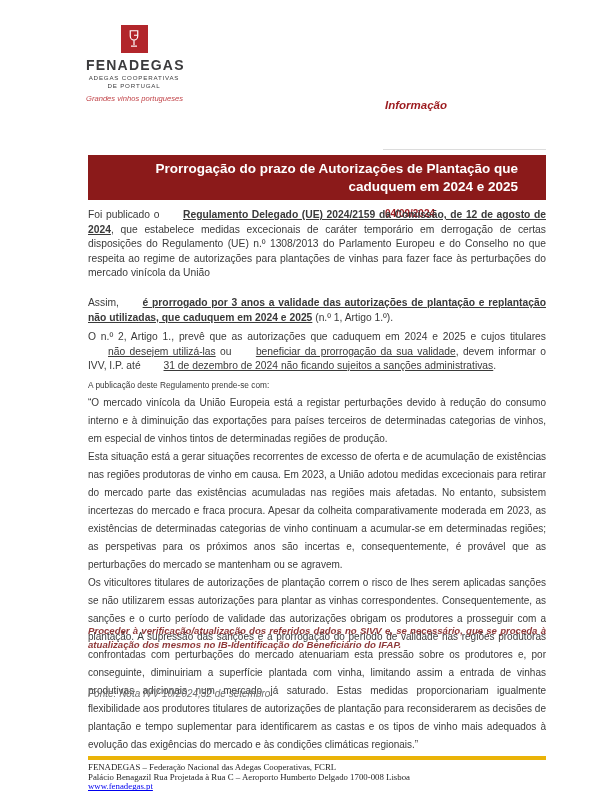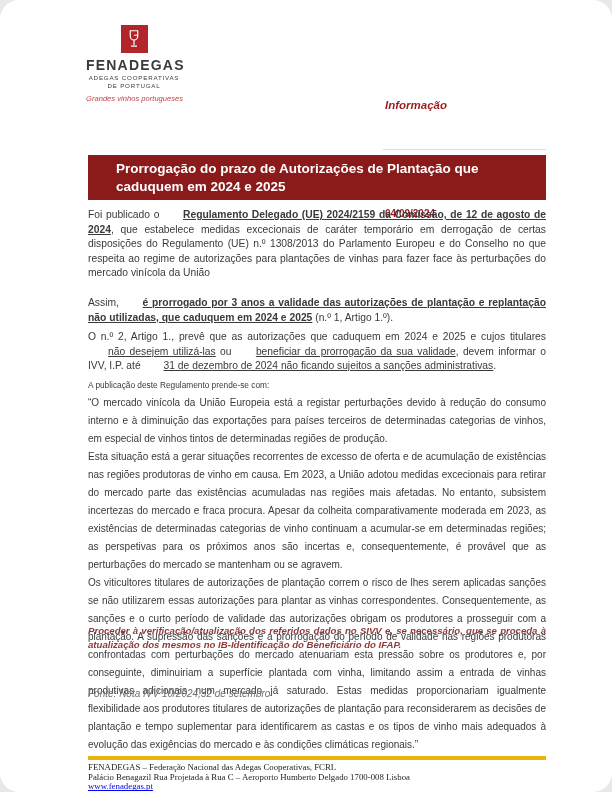--- a/index.html
+++ b/index.html
@@ -5,21 +5,20 @@
   * { margin:0; padding:0; box-sizing:border-box; }
   html,body { background:#e8e8e8; }
   .page {
     position:relative;
     width:612px; height:792px;
     margin:0 auto;
     background:#ffffff;
     font-family:"Liberation Sans", sans-serif;
     color:#383838;
     overflow:hidden;
-    border-radius:19px;
   }
   
   .logo-block { position:absolute; left:86px; top:25px; width:96px; text-align:center; }
   .logo-square {
     width:27px; height:28px; margin:0 auto;
     background:#b2262b; display:flex; align-items:center; justify-content:center;
   }
   .logo-square svg { width:18px; height:20px; }
   .brand-name {
     margin-top:4px; font-size:14px; font-weight:700; letter-spacing:1.2px;
@@ -31,21 +30,21 @@
   }
   
   .info-block { position:absolute; left:385px; top:98px; color:#9c1b1f; line-height:15px; }
   .info-label { font-size:11.5px; font-weight:700; font-style:italic; }
   .info-num, .info-date { font-size:10px; font-weight:700;margin-top:39px; }
   .info-rule { position:absolute; left:383px; top:149px; width:163px; height:1px; background:#dcdcdc; }
   
   .title-banner {
     position:absolute; left:88px; top:155px; width:458px;
     background:#8b1a1a; color:#ffffff;
-    font-size:13.5px; font-weight:700; text-align:left;
+    font-size:13.5px; font-weight:700; text-align:right;
     line-height:17.5px; padding:5px 28px;
   }
   
   .body-par {
     position:absolute; left:88px; width:458px;
     font-size:10.3px; line-height:14.6px; text-align:justify; color:#3a3a3a;
   }
   .p1 { top:208px; }
   .p2 { top:296px; }
   .p3 { top:330px; }

